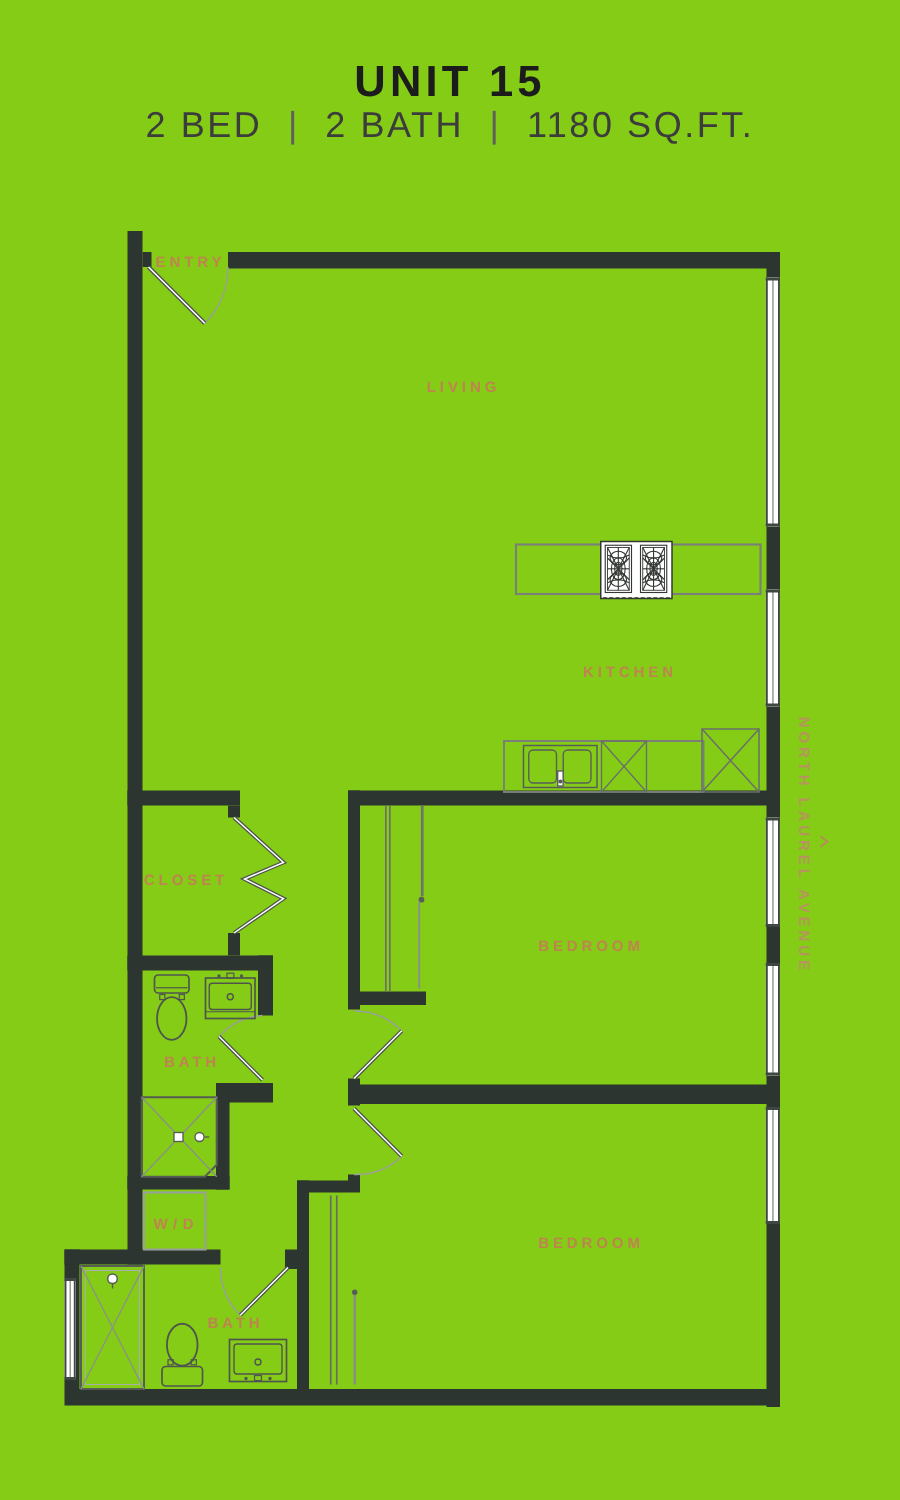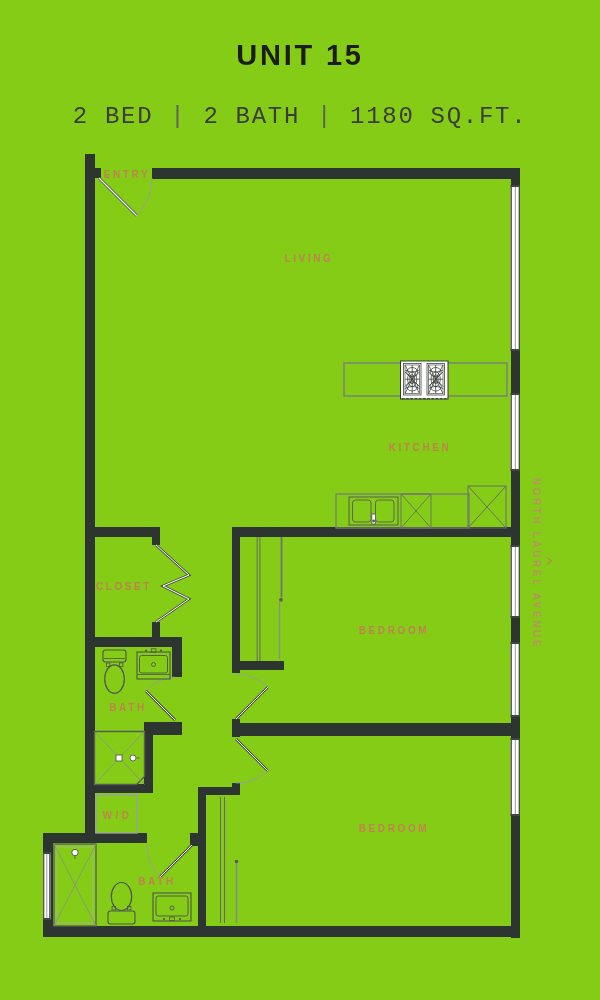--- a/index.html
+++ b/index.html
@@ -1,21 +1,21 @@
 <!DOCTYPE html>
 <html><head>
 <meta charset="utf-8">
 <style>
   html,body{margin:0;padding:0;background:#ffffff;}
   #page{position:relative;width:600px;height:1000px;background:#84cc16;overflow:hidden;
         font-family:"Liberation Sans", sans-serif;}
   .title{position:absolute;left:0;top:41px;width:600px;text-align:center;
          font-size:29px;font-weight:700;letter-spacing:2.8px;color:#1c1c1c;line-height:29px;}
-  .subtitle{position:absolute;left:0;top:104px;width:600px;text-align:center;
-         font-size:24px;font-weight:400;letter-spacing:1.7px;color:#3c3c3c;line-height:26px;font-family:Liberation Mono, monospace;}
+  .subtitle{position:absolute;left:0;top:71px;width:600px;text-align:center;
+         font-size:24px;font-weight:400;letter-spacing:1.7px;color:#3c3c3c;line-height:26px;}
   .subtitle .sep{color:#5f5f5f;padding:0 17px;}
 </style>
 </head>
 <body>
 <div id="page">
 
 <div class="title">UNIT 15</div>
 
 <div class="subtitle">2 BED<span class="sep">|</span>2 BATH<span class="sep">|</span>1180 SQ.FT.</div>
 <svg width="600" height="1000" viewBox="0 0 600 1000" style="position:absolute;left:0;top:0;" fill="none" font-family="Liberation Sans, sans-serif">

